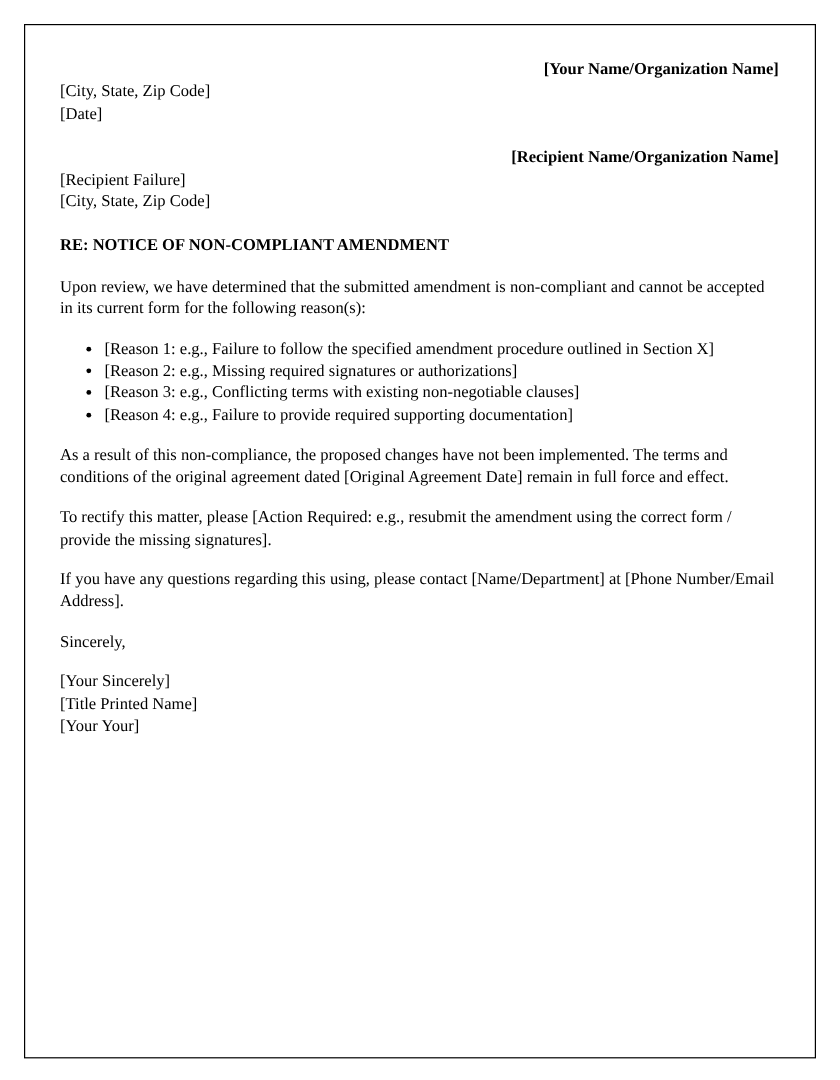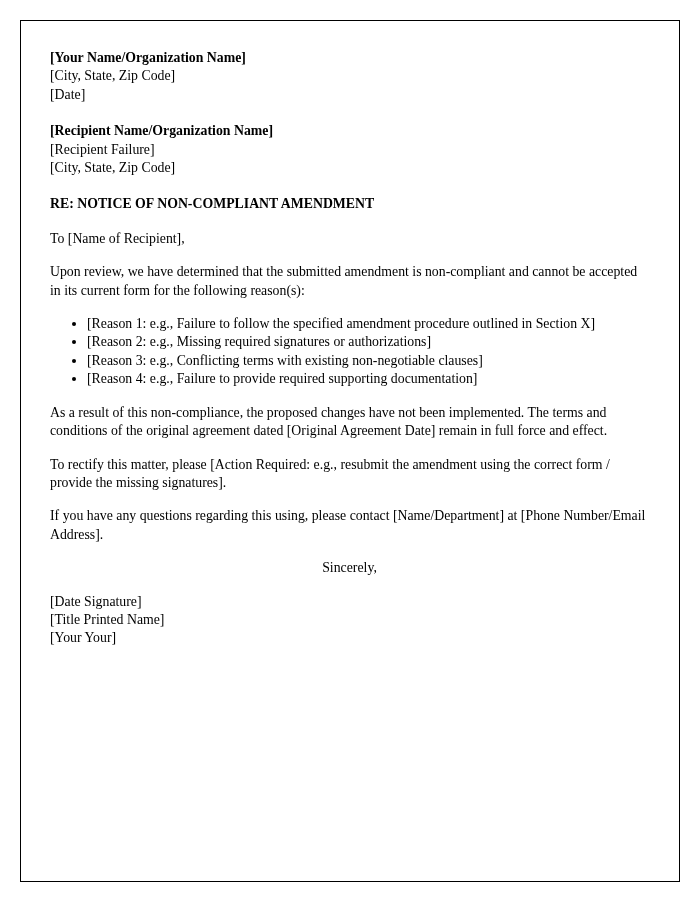--- a/index.html
+++ b/index.html
@@ -32,41 +32,41 @@
   }
   .block {
     margin: 0 0 18px 0;
   }
   .line {
     margin: 0;
     padding: 0;
   }
   .bold {
     font-weight: bold;
+    text-align: right;
   }
   p.para {
     margin: 0 0 15px 0;
   }
   .subject {
     font-weight: bold;
     font-size: 14.2px;
     margin: 15px 0 16px 0;
   }
   ul.reasons {
     margin: 0 0 15px 0;
     padding: 0 0 0 37px;
     list-style-type: disc;
   }
   ul.reasons li {
     margin: 0;
     padding-left: 0;
   }
   .closing {
     margin: 0 0 15px 0;
-    text-align: center;
   }
   .sig-block {
     margin: 0;
   }
 </style>
 </head>
 <body>
 
 <div class="page">
 
@@ -77,39 +77,38 @@
   </div>
 
   <div class="block">
     <div class="line bold">[Recipient Name/Organization Name]</div>
     <div class="line">[Recipient Failure]</div>
     <div class="line">[City, State, Zip Code]</div>
   </div>
 
   <div class="subject">RE: NOTICE OF NON-COMPLIANT AMENDMENT</div>
 
-  <p class="para">To [Name of Recipient],</p>
 
 
   <p class="para">Upon review, we have determined that the submitted amendment is non-compliant and cannot be accepted in its current form for the following reason(s):</p>
 
   <ul class="reasons">
     <li>[Reason 1: e.g., Failure to follow the specified amendment procedure outlined in Section X]</li>
     <li>[Reason 2: e.g., Missing required signatures or authorizations]</li>
     <li>[Reason 3: e.g., Conflicting terms with existing non-negotiable clauses]</li>
     <li>[Reason 4: e.g., Failure to provide required supporting documentation]</li>
   </ul>
 
   <p class="para">As a result of this non-compliance, the proposed changes have not been implemented. The terms and conditions of the original agreement dated [Original Agreement Date] remain in full force and effect.</p>
 
   <p class="para">To rectify this matter, please [Action Required: e.g., resubmit the amendment using the correct form / provide the missing signatures].</p>
 
   <p class="para">If you have any questions regarding this using, please contact [Name/Department] at [Phone Number/Email Address].</p>
 
   <p class="para closing">Sincerely,</p>
 
   <div class="sig-block">
-    <div class="line">[Date Signature]</div>
+    <div class="line">[Your Sincerely]</div>
     <div class="line">[Title Printed Name]</div>
     <div class="line">[Your Your]</div>
   </div>
 
 </div>
 
 </body></html>

